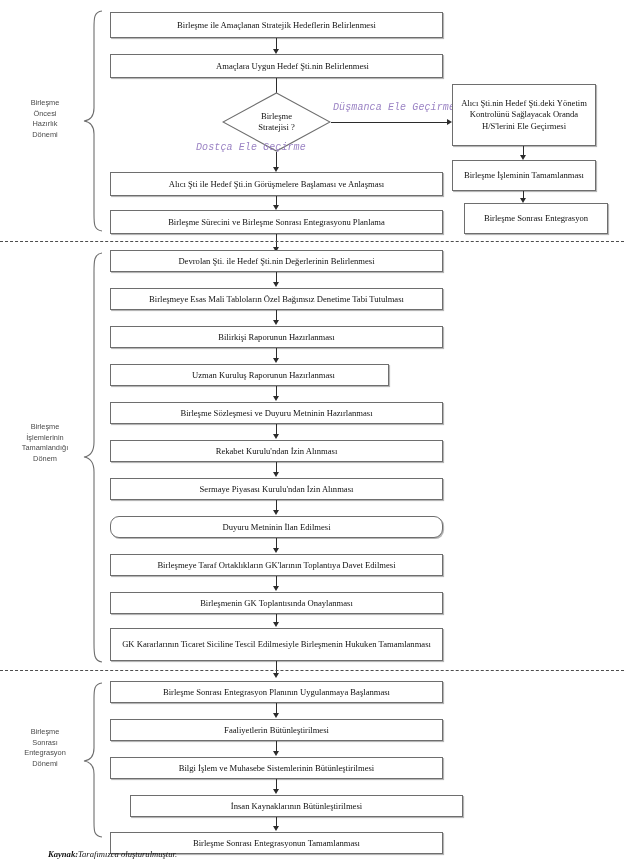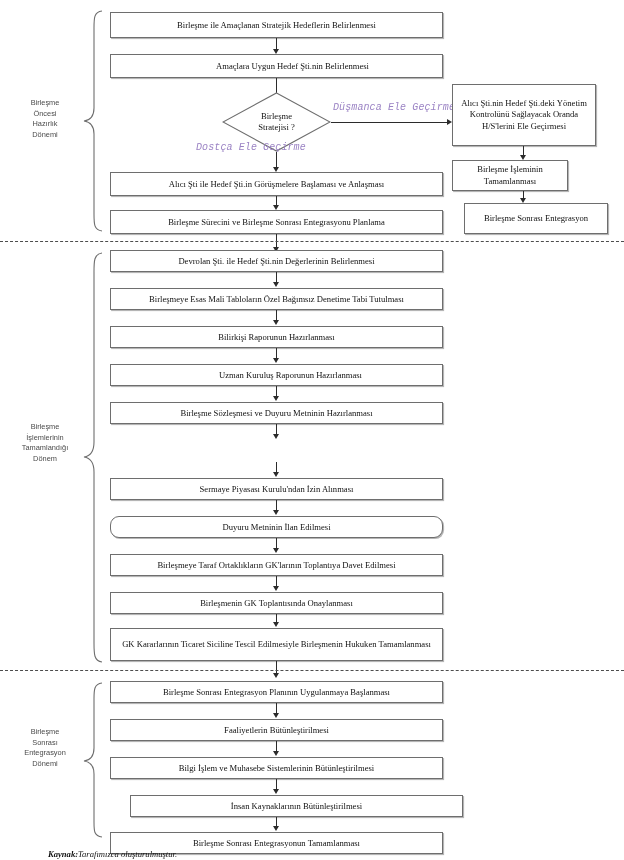--- a/index.html
+++ b/index.html
@@ -145,21 +145,21 @@
   <div class="box" style="left:110px;top:172px;width:333px;height:24px;">Alıcı Şti ile Hedef Şti.in Görüşmelere Başlaması ve Anlaşması</div>
   <div class="vline" style="left:276px;top:196px;height:11px;"></div>
   <div class="arrowdown" style="left:273px;top:205px;"></div>
 
   <div class="box two-line" style="left:452px;top:84px;width:144px;height:62px;">Alıcı Şti.nin Hedef Şti.deki Yönetim Kontrolünü Sağlayacak Oranda H/S'lerini Ele Geçirmesi</div>
 
   <div class="box" style="left:110px;top:210px;width:333px;height:24px;">Birleşme Sürecini ve Birleşme Sonrası Entegrasyonu Planlama</div>
   <div class="vline" style="left:523px;top:146px;height:11px;"></div>
   <div class="arrowdown" style="left:520px;top:155px;"></div>
 
-  <div class="box two-line" style="left:452px;top:160px;width:116px;height:31px;">Birleşme İşleminin Tamamlanması</div>
+  <div class="box two-line" style="left:452px;top:160px;width:144px;height:31px;">Birleşme İşleminin Tamamlanması</div>
   <div class="vline" style="left:523px;top:191px;height:9px;"></div>
   <div class="arrowdown" style="left:520px;top:198px;"></div>
 
   <div class="box two-line" style="left:464px;top:203px;width:144px;height:31px;">Birleşme Sonrası Entegrasyon</div>
 
   <div class="vline" style="left:276px;top:234px;height:15px;"></div>
   <div class="arrowdown" style="left:273px;top:247px;"></div>
 
   <div class="sep" style="top:241px;"></div>
 
@@ -179,28 +179,29 @@
   <div class="arrowdown" style="left:273px;top:282px;"></div>
 
   <div class="box" style="left:110px;top:288px;width:333px;height:22px;">Birleşmeye Esas Mali Tabloların Özel Bağımsız Denetime Tabi Tutulması</div>
   <div class="vline" style="left:276px;top:310px;height:12px;"></div>
   <div class="arrowdown" style="left:273px;top:320px;"></div>
 
   <div class="box" style="left:110px;top:326px;width:333px;height:22px;">Bilirkişi Raporunun Hazırlanması</div>
   <div class="vline" style="left:276px;top:348px;height:12px;"></div>
   <div class="arrowdown" style="left:273px;top:358px;"></div>
 
-  <div class="box" style="left:110px;top:364px;width:333px;height:22px;padding-left:32px;">Uzman Kuruluş Raporunun Hazırlanması</div>
+  <div class="box" style="left:110px;top:364px;width:279px;height:22px;padding-left:32px;">Uzman Kuruluş Raporunun Hazırlanması</div>
   <div class="vline" style="left:276px;top:386px;height:12px;"></div>
   <div class="arrowdown" style="left:273px;top:396px;"></div>
 
   <div class="box" style="left:110px;top:402px;width:333px;height:22px;">Birleşme Sözleşmesi ve Duyuru Metninin Hazırlanması</div>
   <div class="vline" style="left:276px;top:424px;height:12px;"></div>
   <div class="arrowdown" style="left:273px;top:434px;"></div>
 
+  <div class="box" style="left:110px;top:440px;width:333px;height:22px;">Rekabet Kurulu'ndan İzin Alınması</div>
   <div class="vline" style="left:276px;top:462px;height:12px;"></div>
   <div class="arrowdown" style="left:273px;top:472px;"></div>
 
   <div class="box" style="left:110px;top:478px;width:333px;height:22px;">Sermaye Piyasası Kurulu'ndan İzin Alınması</div>
   <div class="vline" style="left:276px;top:500px;height:12px;"></div>
   <div class="arrowdown" style="left:273px;top:510px;"></div>
 
   <div class="box" style="left:110px;top:516px;width:333px;height:22px;border-radius:9px;">Duyuru Metninin İlan Edilmesi</div>
   <div class="vline" style="left:276px;top:538px;height:12px;"></div>
   <div class="arrowdown" style="left:273px;top:548px;"></div>

